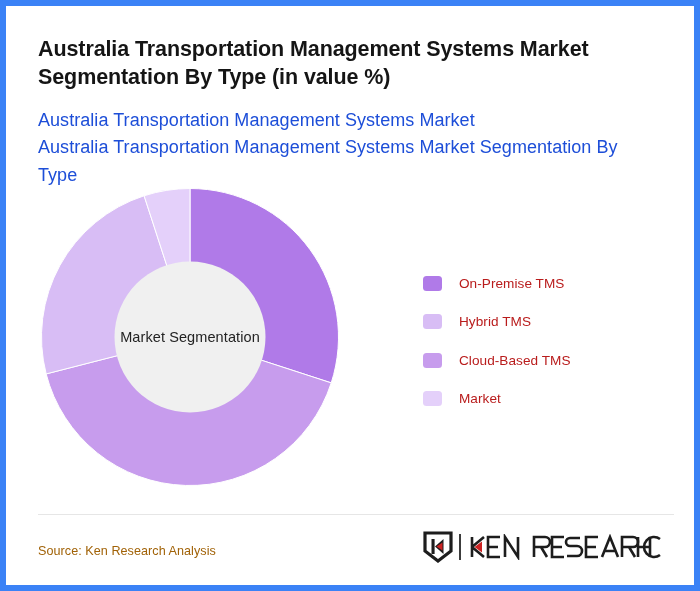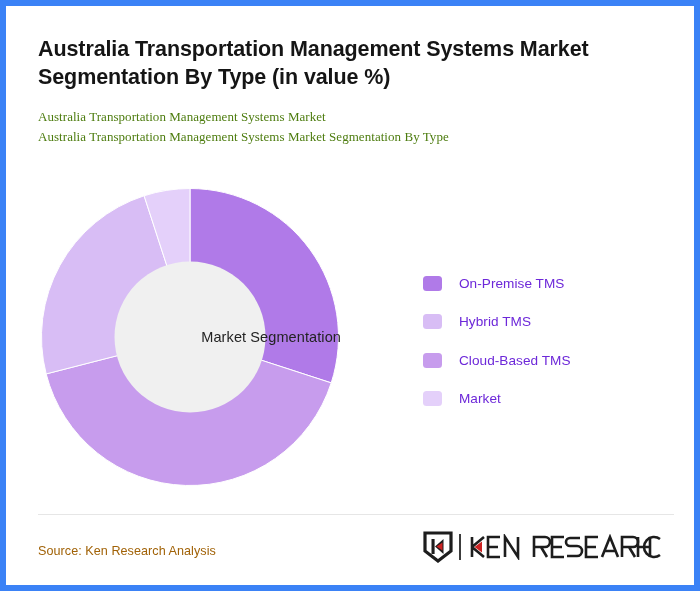--- a/index.html
+++ b/index.html
@@ -33,45 +33,44 @@
     font-weight: bold;
     color: #151515;
     line-height: 1.28;
     letter-spacing: -0.1px;
     margin: 0;
   }
   .subtitles {
     margin-top: 16px;
   }
   .subtitle-line {
-    font-size: 13px;
-    color: #4d7c0f;
+    font-size: 18px;
+    color: #1d4ed8;
     line-height: 1.52;
     letter-spacing: 0.05px;
-    font-family: Liberation Serif, serif;
   }
 
   
   .donut-wrap {
     position: absolute;
     left: 33px;
     top: 180px;
     width: 302px;
     height: 302px;
   }
   .donut-svg { display: block; }
   .center-label {
     position: absolute;
     left: 0;
     top: 0;
     width: 302px;
     height: 302px;
     display: flex;
     align-items: center;
-    justify-content: flex-end;
+    justify-content: center;
     pointer-events: none;
   }
   .center-label span {
     font-size: 14.5px;
     color: #232323;
     letter-spacing: 0.1px;
   }
 
   
   .legend {
@@ -86,21 +85,21 @@
   }
   .legend-swatch {
     width: 19px;
     height: 15px;
     border-radius: 3.5px;
     flex: 0 0 auto;
   }
   .legend-label {
     margin-left: 17px;
     font-size: 13.6px;
-    color: #6d28d9;
+    color: #b91c1c;
     letter-spacing: 0.05px;
     white-space: nowrap;
   }
 
   
   .divider {
     position: absolute;
     left: 32px;
     top: 508px;
     width: 636px;

